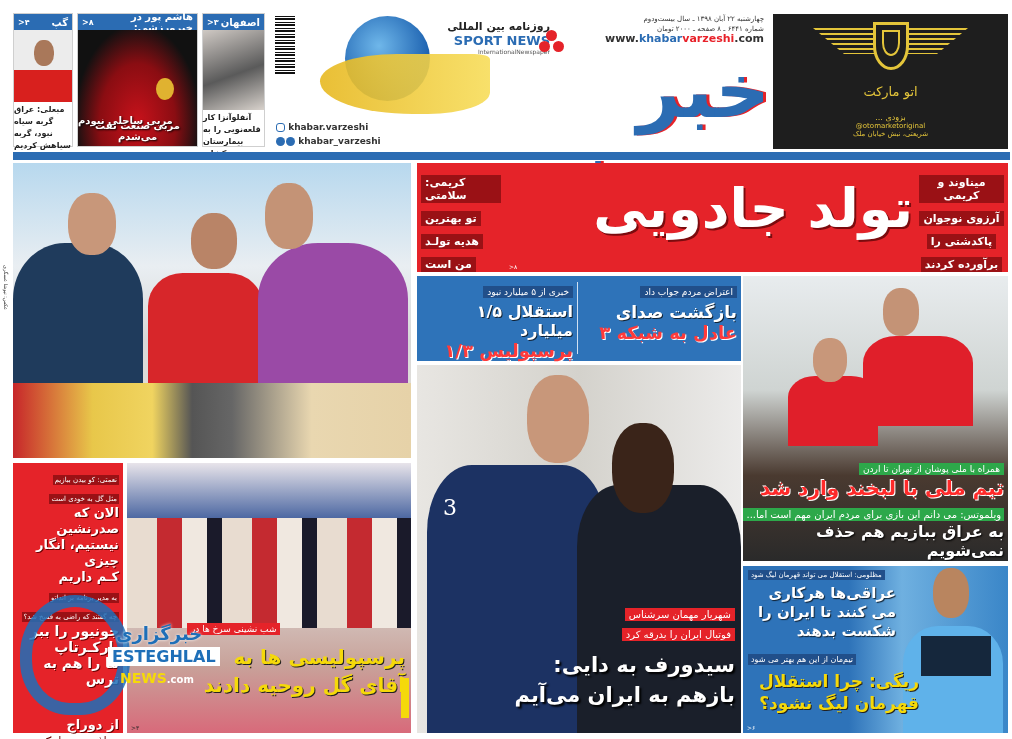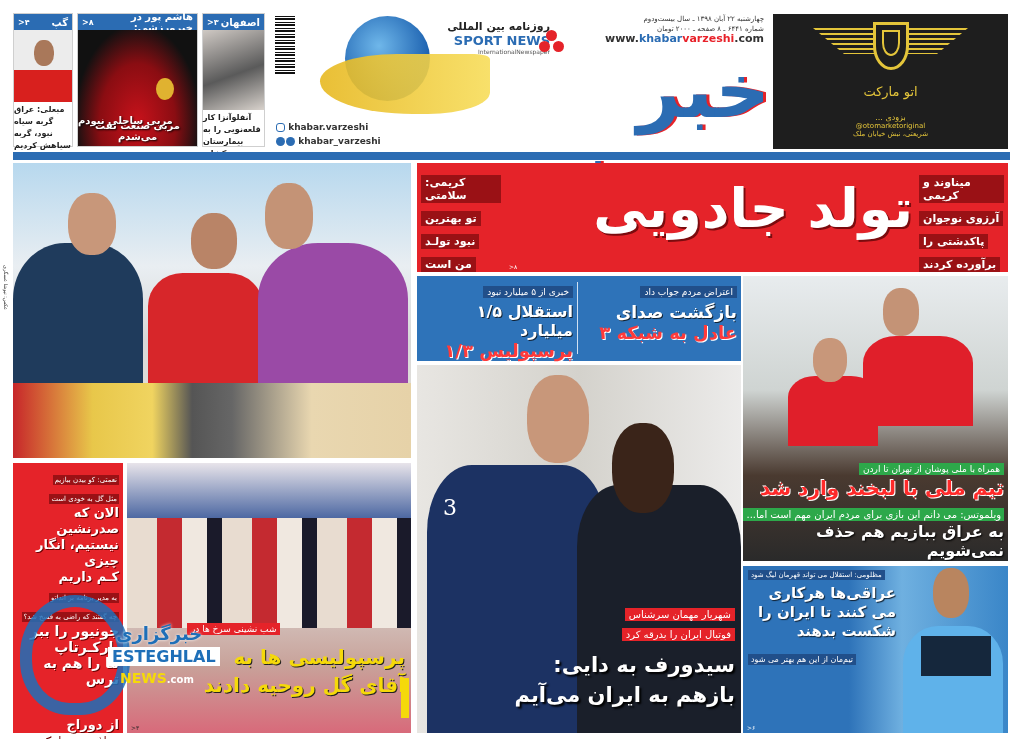--- a/index.html
+++ b/index.html
@@ -115,32 +115,32 @@
   <div style="position:absolute;left:55px;top:30px;width:48px;height:62px;border-radius:45%;background:#c8977a"></div>
   <div style="position:absolute;left:135px;top:110px;width:115px;height:110px;background:#d7262a;border-radius:30% 30% 0 0"></div>
   <div style="position:absolute;left:178px;top:50px;width:46px;height:56px;border-radius:45%;background:#b98467"></div>
   <div style="position:absolute;left:245px;top:80px;width:150px;height:140px;background:#9a4aa6;border-radius:40% 40% 0 0"></div>
   <div style="position:absolute;left:252px;top:20px;width:48px;height:66px;border-radius:45%;background:#c49376"></div>
   <div style="position:absolute;left:0;top:220px;width:398px;height:75px;background:linear-gradient(90deg,#c7262a 0,#e8c74a 20%,#f0d460 35%,#555 45%,#666 55%,#e9d7b0 75%,#e6d2a8 100%)"></div>
 </div>
 <div style="position:absolute;left:1px;top:260px;width:8px;height:50px;font-size:5px;writing-mode:vertical-rl;color:#333">عکس: نیوشا عسگری</div>
 
 <div class="red-head">
-  <div style="position:absolute;right:4px;top:12px;width:85px;text-align:left">
+  <div style="position:absolute;right:4px;top:12px;width:85px;text-align:center">
     <div class="red-side">میناوند و کریمی</div>
     <div class="red-side">آرزوی نوجوان</div>
     <div class="red-side">پاکدشتی را</div>
     <div class="red-side">برآورده کردند</div>
   </div>
   <div class="big-title" style="position:absolute;right:95px;top:14px">تولد جادویی</div>
   <div style="position:absolute;left:92px;bottom:2px;font-size:6px;color:#fff">۸&lt;</div>
   <div style="position:absolute;left:4px;top:12px;width:80px;text-align:left">
     <div class="red-side">کریمی: سلامتی</div>
     <div class="red-side">تو بهترین</div>
-    <div class="red-side">نبود تولـد</div>
+    <div class="red-side">هدیه تولـد</div>
     <div class="red-side">من است</div>
   </div>
 </div>
 
 <div class="blue-box">
   <div style="position:absolute;right:4px;top:4px;width:148px;text-align:right">
     <div class="kicker">اعتراض مردم جواب داد</div>
     <div class="h-white" style="margin-top:3px">بازگشت صدای</div>
     <div class="h-red">عادل به شبکه ۳</div>
   </div>
@@ -167,20 +167,24 @@
   <div style="position:absolute;left:160px;top:60px;width:100px;height:107px;background:#5fb2ea;border-radius:35% 35% 0 0"></div>
   <div style="position:absolute;left:178px;top:70px;width:70px;height:40px;background:#15273c"></div>
   <div style="position:absolute;left:190px;top:2px;width:36px;height:50px;border-radius:45%;background:#b9855f"></div>
   <div style="position:absolute;left:5px;top:4px;background:#214f8a;color:#fff;font-size:7px;padding:1px 3px">مظلومی: استقلال می تواند قهرمان لیگ شود</div>
   <div style="position:absolute;left:8px;top:18px;width:145px;text-align:right;color:#fff;font-weight:bold;font-size:15px;line-height:19px;text-shadow:1px 1px 1px #123">
     <div>عراقی‌ها هرکاری</div>
     <div>می کنند تا ایران را</div>
     <div>شکست بدهند</div>
   </div>
   <div style="position:absolute;left:5px;top:88px;background:#214f8a;color:#fff;font-size:8px;padding:1px 3px">تیم‌مان از این هم بهتر می شود</div>
+  <div style="position:absolute;left:6px;top:104px;width:170px;text-align:right;color:#f5d90a;font-weight:bold;font-size:17px;line-height:22px;text-shadow:1px 1px 0 #222">
+    <div>ریگی: چرا استقلال</div>
+    <div>قهرمان لیگ نشود؟</div>
+  </div>
   <div style="position:absolute;left:4px;bottom:2px;font-size:6px;color:#fff">۶&lt;</div>
 </div>
 
 <div class="photo" style="left:417px;top:365px;width:324px;height:368px;background:linear-gradient(90deg,#e8e6e2 0%,#d4d2cc 50%,#ecebea 100%)">
   <div style="position:absolute;left:10px;top:100px;width:180px;height:268px;background:#1c3263;border-radius:25% 25% 0 0"></div>
   <div style="position:absolute;left:26px;top:130px;color:#fff;font-size:22px;font-family:'DejaVu Serif',serif">3</div>
   <div style="position:absolute;left:110px;top:10px;width:62px;height:88px;border-radius:45%;background:#c8977a"></div>
   <div style="position:absolute;left:160px;top:120px;width:164px;height:248px;background:#1a1f2a;border-radius:25% 25% 0 0"></div>
   <div style="position:absolute;left:195px;top:58px;width:62px;height:90px;border-radius:45%;background:#3a2419"></div>
   <div style="position:absolute;right:6px;top:238px;text-align:right">

